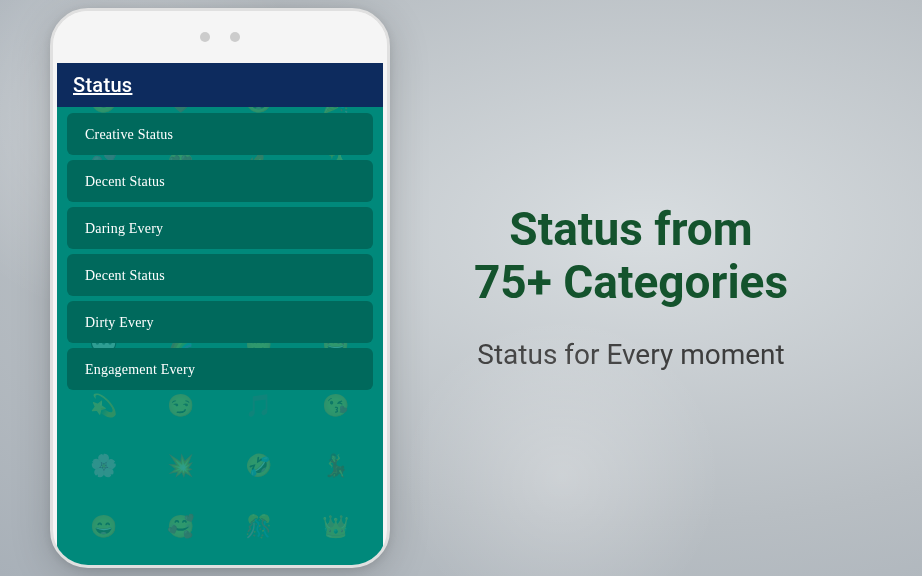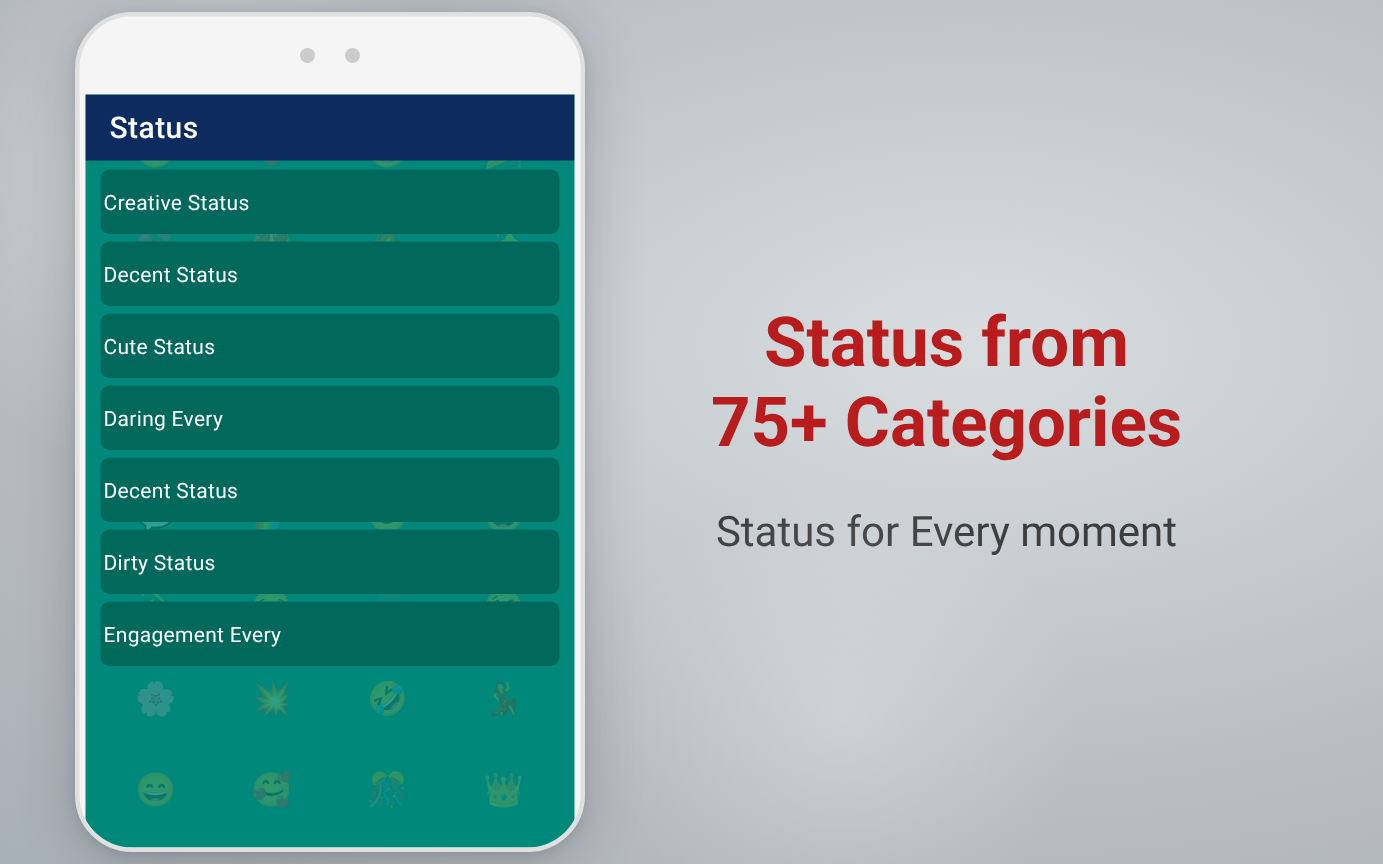--- a/index.html
+++ b/index.html
@@ -109,40 +109,42 @@
       flex-shrink: 0;
       position: relative;
       z-index: 2;
     }
 
     .app-header-title {
       color: #ffffff;
       font-size: 20px;
       font-weight: 500;
       letter-spacing: 0.3px;
+      text-decoration: underline;
     }
 
     
     .list-container {
       flex: 1;
       overflow: hidden;
       position: relative;
       z-index: 2;
       display: flex;
       flex-direction: column;
       padding: 6px 10px;
       gap: 5px;
     }
 
     .list-item {
       background: #00695c;
       border-radius: 6px;
-      padding: 12px 2px;
+      padding: 12px 18px;
       cursor: pointer;
       flex-shrink: 0;
+      font-family: Liberation Serif, serif;
     }
 
     .list-item-text {
       color: #ffffff;
       font-size: 14px;
       font-weight: 400;
       letter-spacing: 0.2px;
     }
 
     
@@ -151,21 +153,21 @@
       display: flex;
       flex-direction: column;
       align-items: center;
       justify-content: center;
       padding: 40px;
     }
 
     .headline {
       font-size: 46px;
       font-weight: 700;
-      color: #b91c1c;
+      color: #14532d;
       text-align: center;
       line-height: 1.15;
       margin-bottom: 28px;
     }
 
     .subheadline {
       font-size: 28px;
       font-weight: 400;
       color: #3d3d3d;
       text-align: center;
@@ -218,24 +220,23 @@
         <div class="bg-icon">👑</div>
       </div>
 
     <div class="app-header">
       <span class="app-header-title">Status</span>
     </div>
 
     <div class="list-container" id="list-container">
         <div class="list-item"><span class="list-item-text">Creative Status</span></div>
         <div class="list-item"><span class="list-item-text">Decent Status</span></div>
-        <div class="list-item"><span class="list-item-text">Cute Status</span></div>
         <div class="list-item"><span class="list-item-text">Daring Every</span></div>
         <div class="list-item"><span class="list-item-text">Decent Status</span></div>
-        <div class="list-item"><span class="list-item-text">Dirty Status</span></div>
+        <div class="list-item"><span class="list-item-text">Dirty Every</span></div>
         <div class="list-item"><span class="list-item-text">Engagement Every</span></div>
       </div>
   </div>
 </div>
 
 <div class="right-content">
   <div class="headline" id="headline">Status from<br>75+ Categories</div>
   <div class="subheadline">Status for Every moment</div>
 </div>
 

